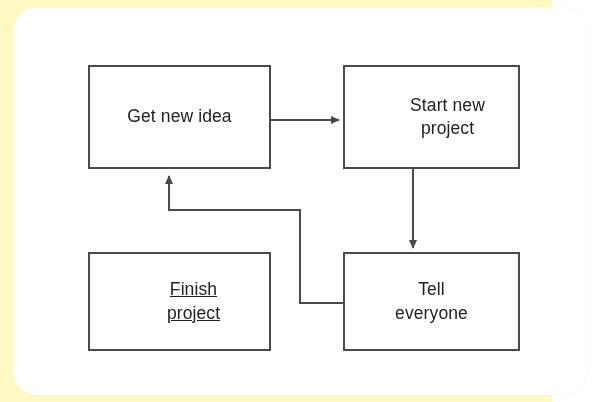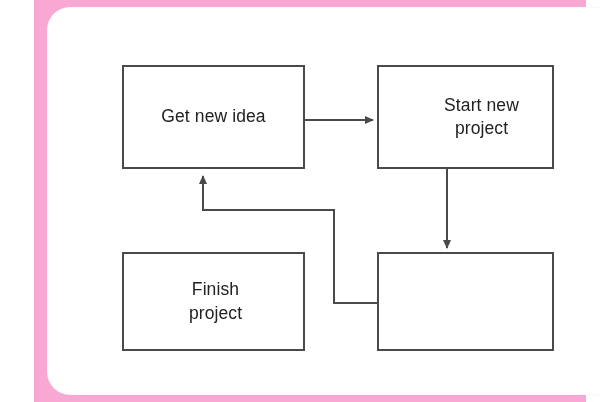--- a/index.html
+++ b/index.html
@@ -10,22 +10,21 @@
   body {
     width: 600px;
     height: 402px;
     font-family: "Liberation Sans", "DejaVu Sans", sans-serif;
     overflow: hidden;
   }
   #canvas {
     position: relative;
     width: 552px;
     height: 402px;
-    background: #f9a8d4;
-    margin-left: 34px;
+    background: #fef9c3;
   }
   
   #card {
     position: absolute;
     left: 14px;
     top: 8px;
     width: 572px;
     height: 386px;
     background: #ffffff;
     border-radius: 22px;
@@ -80,17 +79,19 @@
     <path d="M413,168 L413,248" fill="none" stroke="#4a4a4a" stroke-width="2" marker-end="url(#arrowhead)"></path>
 
     <path d="M344,303 L300,303 L300,210 L169,210 L169,176" fill="none" stroke="#4a4a4a" stroke-width="2" stroke-linejoin="miter" marker-end="url(#arrowhead)"></path>
   </svg>
 
   <div class="node-label" style="left:89px; top:66px; width:181px; height:102px;">Get new idea</div>
 
   <div class="node-label" style="left:360px; top:66px; width:175px; height:102px;">Start new
 project</div>
 
-  <div class="node-label" style="left:91px; top:253px; width:181px; height:97px;">Finish
+  <div class="node-label" style="left:103px; top:253px; width:181px; height:97px;text-decoration:underline;">Finish
 project</div>
 
+  <div class="node-label" style="left:344px; top:253px; width:175px; height:97px;">Tell
+everyone</div>
 
 </div>
 
 </body></html>

